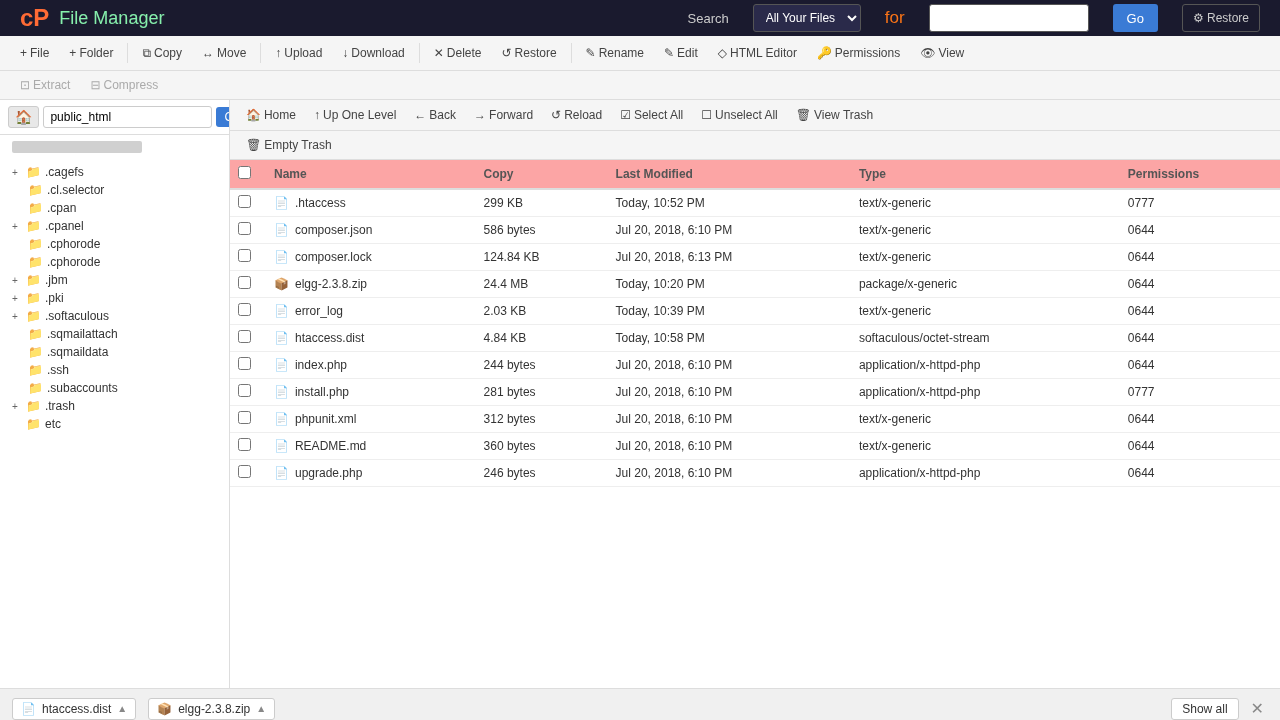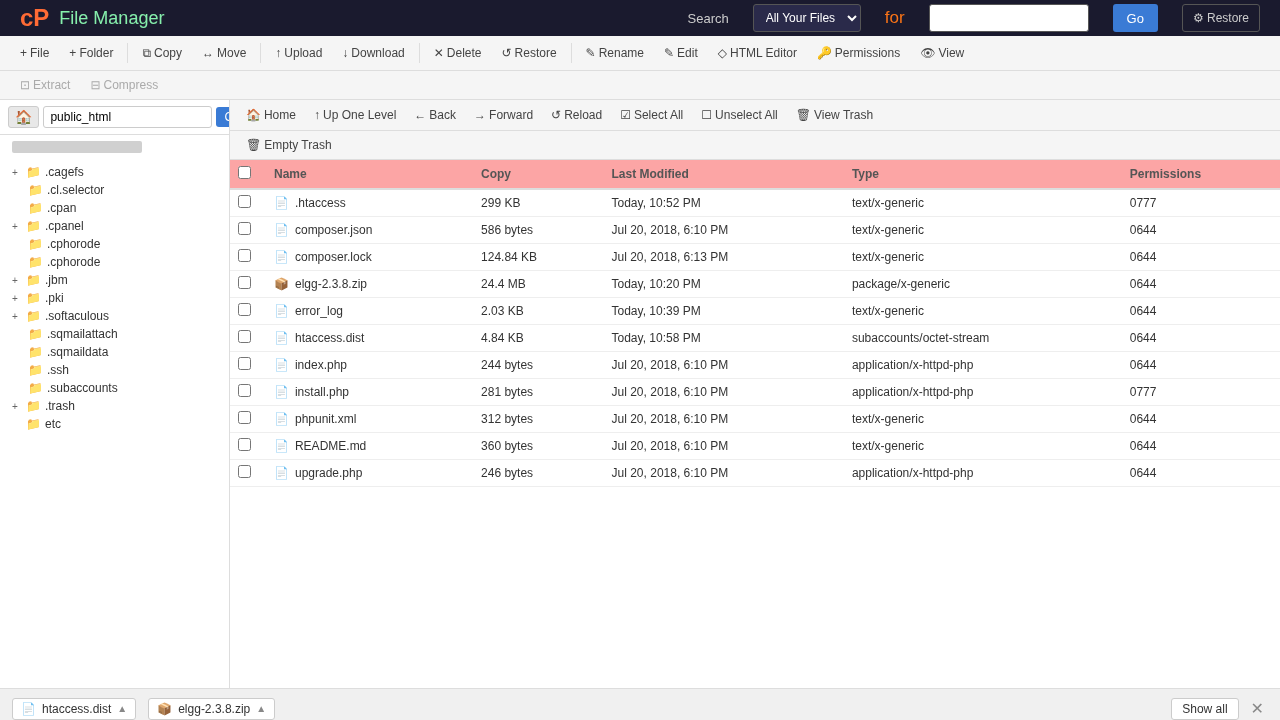--- a/index.html
+++ b/index.html
@@ -623,21 +623,21 @@
             <tr>
     <td><input type="checkbox" class="row-check" style=""></td>
     <td>
       <div class="file-name-cell">
         <span style="color:#5a7db5">📄</span>
         <span>htaccess.dist</span>
       </div>
     </td>
     <td>4.84 KB</td>
     <td>Today, 10:58 PM</td>
-    <td>subaccounts/octet-stream</td>
+    <td>softaculous/octet-stream</td>
     <td>0644</td>
   </tr>
             <tr>
     <td><input type="checkbox" class="row-check" style=""></td>
     <td>
       <div class="file-name-cell">
         <span style="color:#7952b3">📄</span>
         <span>index.php</span>
       </div>
     </td>

